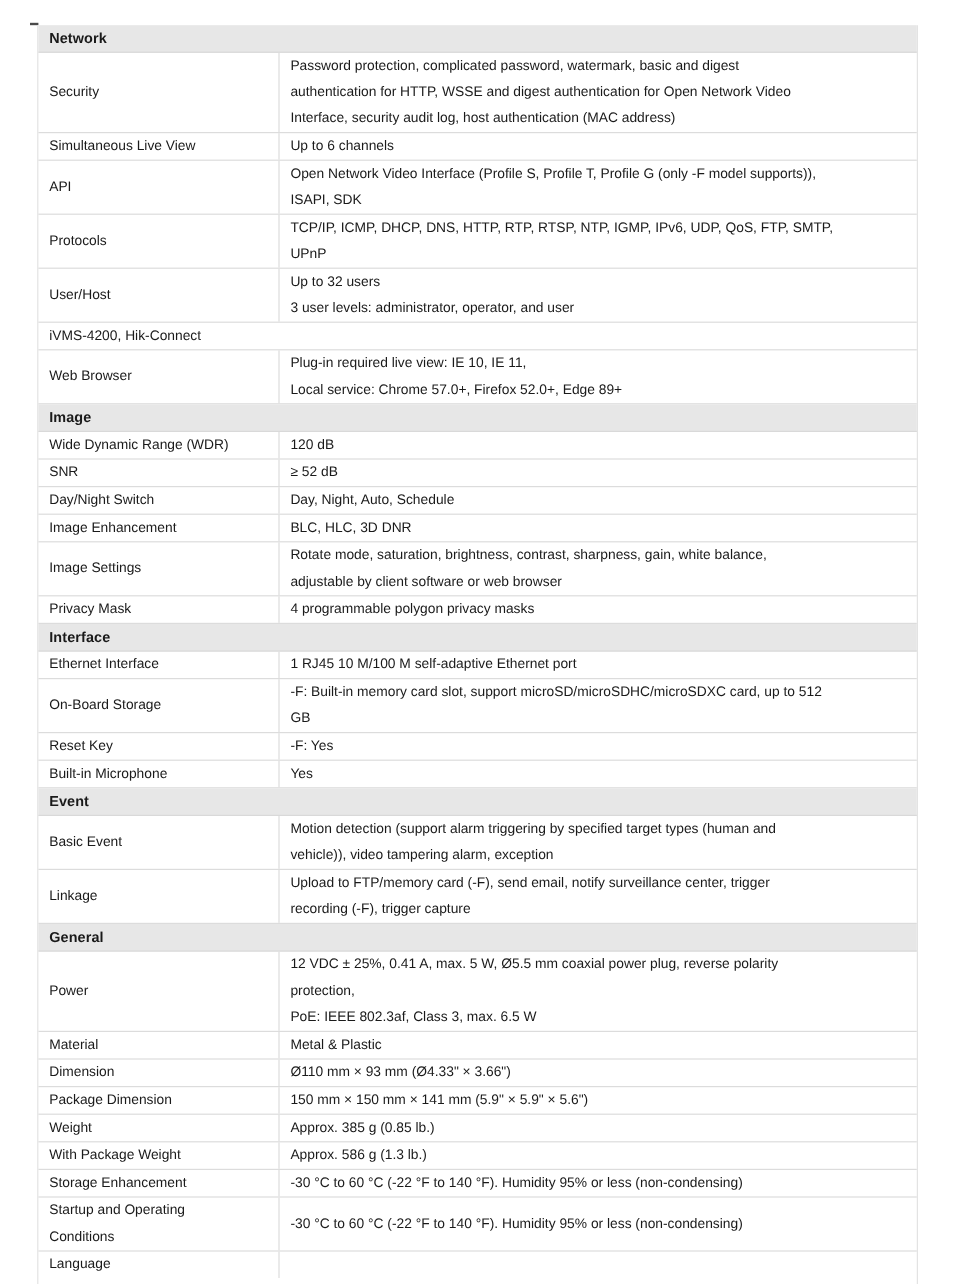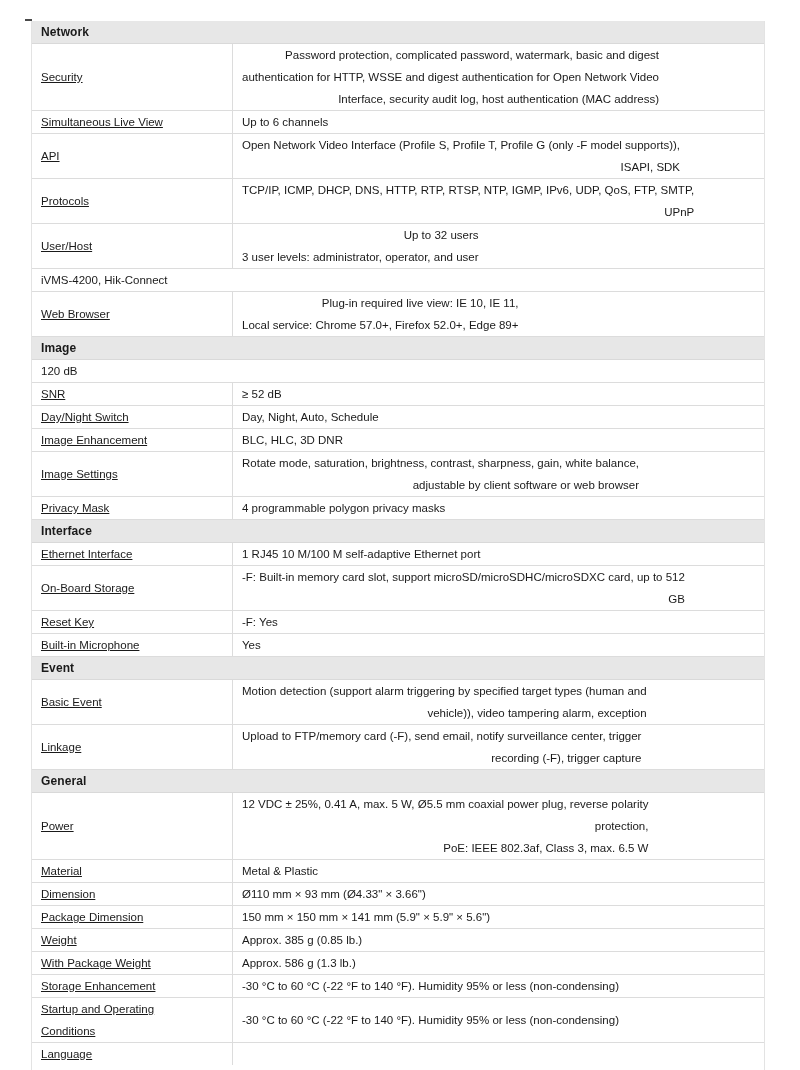--- a/index.html
+++ b/index.html
@@ -52,32 +52,30 @@
     width: 201px;
     min-width: 201px;
     box-sizing: border-box;
     border-right: 1px solid #dcdcdc;
     padding: 0 6px 0 9px;
     font-size: 11.5px;
     line-height: 22px;
     display: flex;
     align-items: center;
     white-space: pre-line;
-    text-decoration: underline;
   }
   .val {
     flex: 1;
     box-sizing: border-box;
     padding: 0 8px 0 9px;
     font-size: 11.5px;
     line-height: 22px;
     display: flex;
     align-items: center;
     white-space: pre-line;
-    text-align: right;
   }
   
   .corner-tick {
     position: absolute;
     left: 25px;
     top: 19px;
     width: 7px;
     height: 2px;
     background: #4a4a4a;
   }
@@ -117,20 +115,21 @@
       <div class="row">
         <div class="val">iVMS-4200, Hik-Connect</div>
       </div>
       <div class="row">
         <div class="lbl">Web Browser</div>
         <div class="val">Plug-in required live view: IE 10, IE 11,
 Local service: Chrome 57.0+, Firefox 52.0+, Edge 89+</div>
       </div>
       <div class="sec">Image</div>
       <div class="row">
+        <div class="lbl">Wide Dynamic Range (WDR)</div>
         <div class="val">120 dB</div>
       </div>
       <div class="row">
         <div class="lbl">SNR</div>
         <div class="val">≥ 52 dB</div>
       </div>
       <div class="row">
         <div class="lbl">Day/Night Switch</div>
         <div class="val">Day, Night, Auto, Schedule</div>
       </div>

